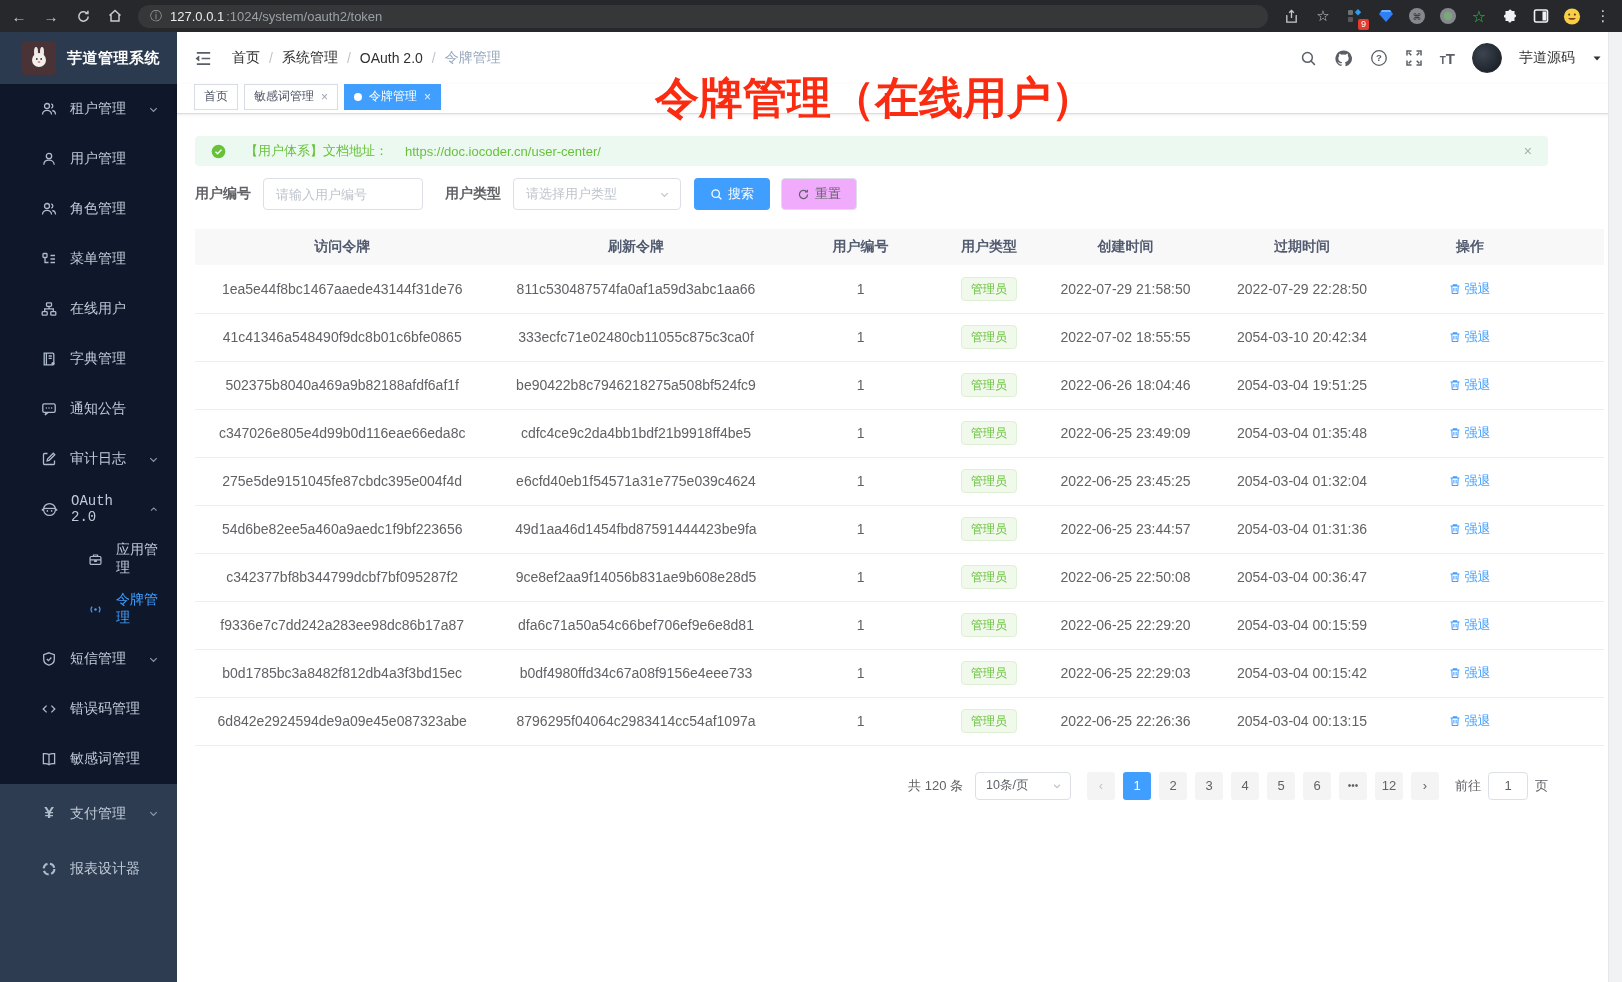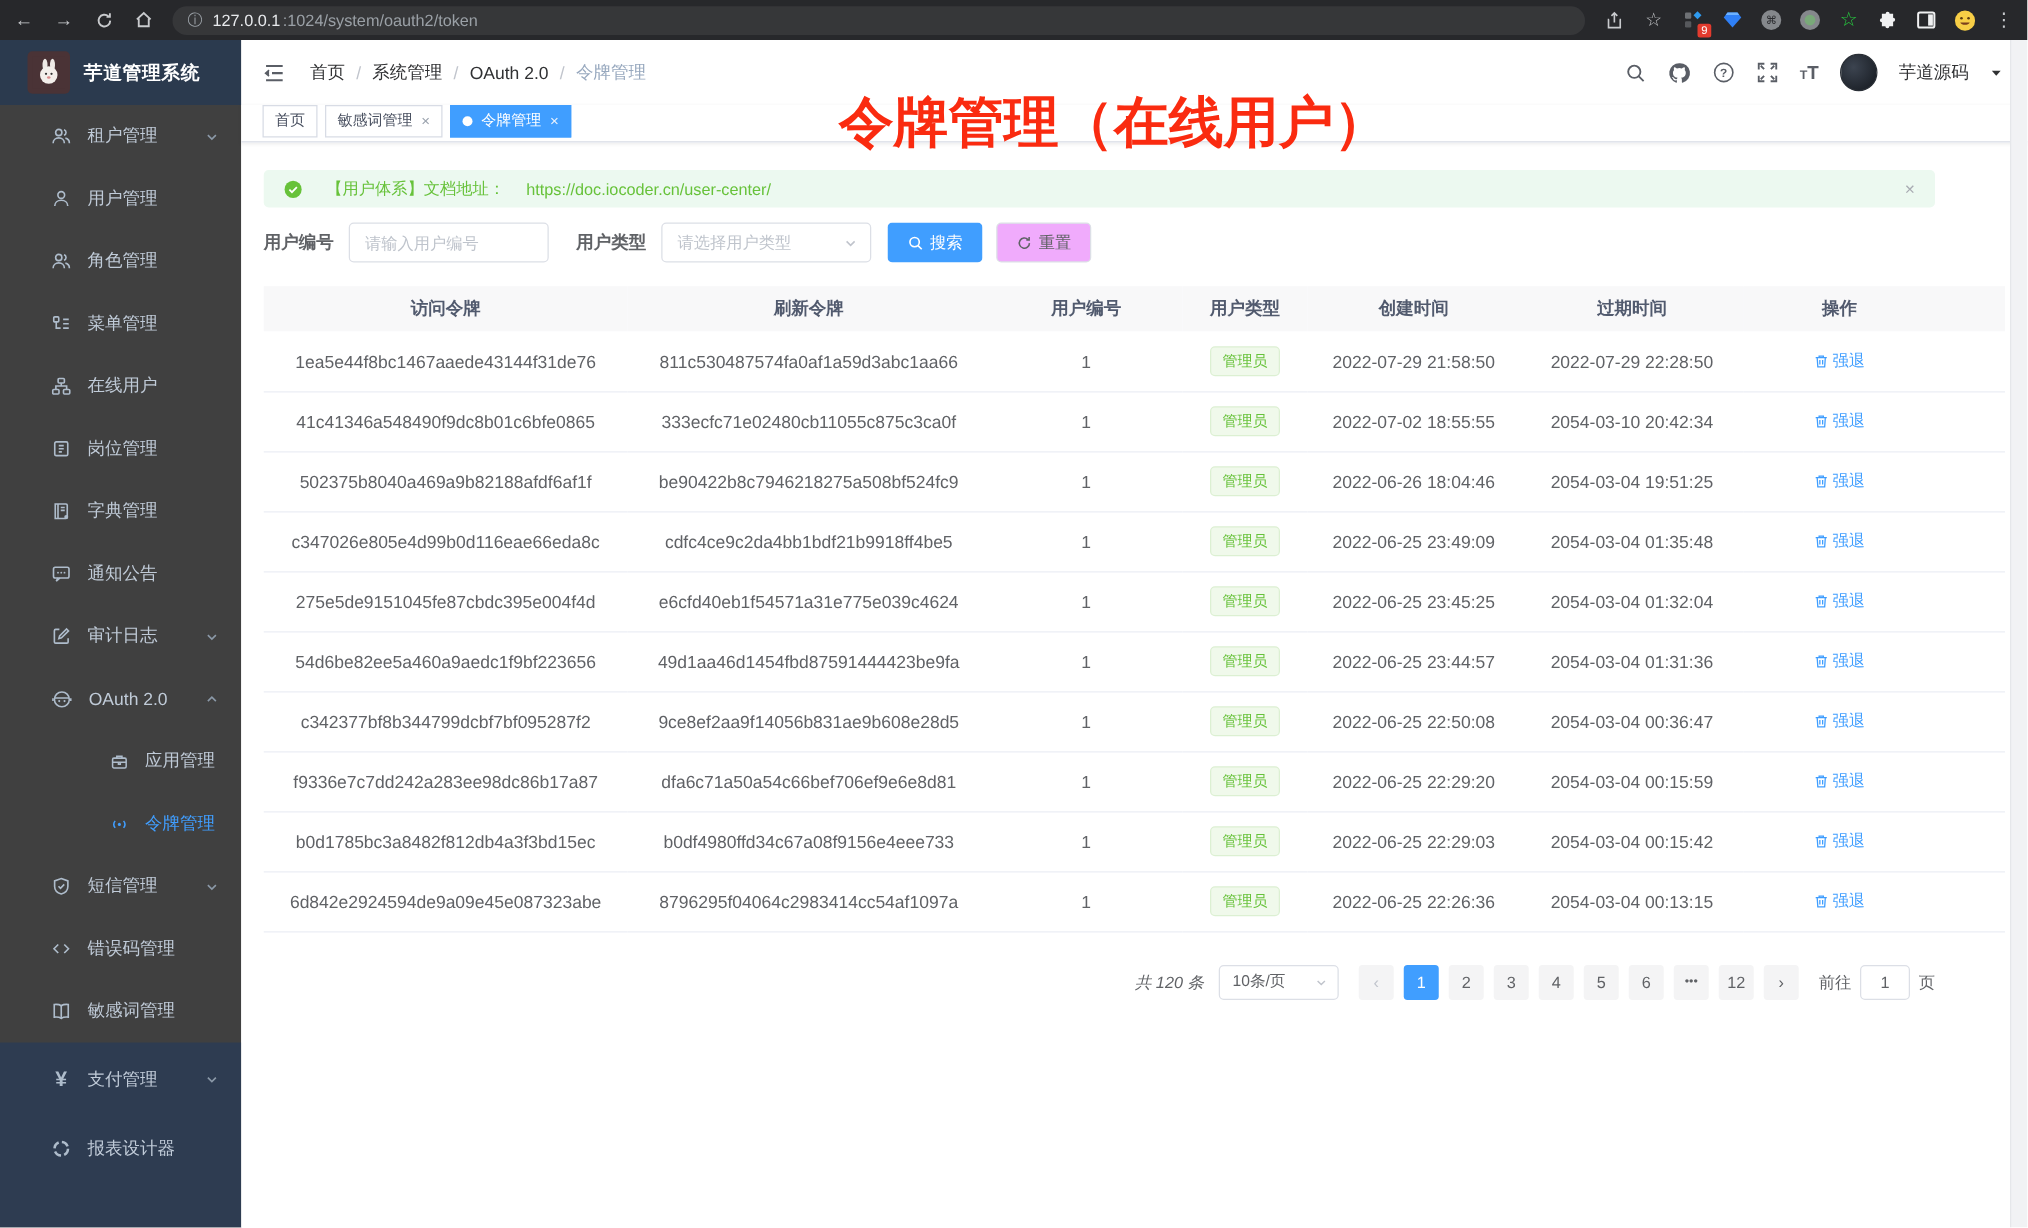--- a/index.html
+++ b/index.html
@@ -14,21 +14,21 @@
   .omni-info { color:#9aa0a6; font-size:12px; }
   .url-host { color:#e8eaed; }
   .url-path { color:#9aa0a6; }
   .ext-cluster { display:flex; align-items:center; gap:13px; }
   .badge9 { position:absolute; right:-5px; bottom:-5px; background:#e33b2e; color:#fff; font-size:9px; line-height:11px; padding:0 3px; border-radius:2px; }
 
   
   .app { display:flex; height:950px; position:relative; }
 
   
-  .sidebar { width:193px; background:#404040; display:flex; flex-direction:column; flex:0 0 auto; }
+  .sidebar { width:177px; background:#0f172a; display:flex; flex-direction:column; flex:0 0 auto;font-family:Liberation Mono, monospace; }
   .logo-row { height:52px; background:#2b3a4e; display:flex; align-items:center; padding:0 0 0 22px; gap:11px; }
   .logo-img { width:34px; height:34px; border-radius:4px; background:#4a3336; display:flex; align-items:center; justify-content:center; overflow:hidden; }
   .logo-title { color:#fff; font-size:15px; font-weight:bold; letter-spacing:.5px; }
   .menu { display:flex; flex-direction:column; }
   .m-item { height:50px; display:flex; align-items:center; padding:0 18px 0 41px; gap:13px; color:#c0cbd8; font-size:14px; cursor:pointer; }
   .m-item .mi { color:#aebccb; flex:0 0 auto; }
   .m-item .chev { margin-left:auto; color:#8b99a8; }
   .m-sub { padding-left:88px; }
   .m-active { color:#409eff; }
   .m-active .mi { color:#409eff; }
@@ -81,21 +81,21 @@
   table { border-collapse:collapse; table-layout:fixed; width:100%; }
   col.c1{width:291px} col.c2{width:290px} col.c3{width:154px} col.c4{width:100px}
   col.c5{width:170px} col.c6{width:179px} col.c7{width:153px} col.c8{width:56px}
   th { height:36px; background:#f8f8f9; color:#515a6e; font-size:14px; font-weight:bold; text-align:center; }
   td { height:48px; border-bottom:1px solid #ebeef5; color:#606266; font-size:14px; text-align:center; }
   .tag-success { display:inline-block; padding:0 9px; line-height:22px; background:#f0f9eb; border:1px solid #dcf0d2; border-radius:4px; color:#67c23a; font-size:12px; }
   .op-link { color:#409eff; font-size:13px; display:inline-flex; align-items:center; gap:3px; cursor:pointer; }
 
   
   .pager { margin-top:26px; display:flex; align-items:center; justify-content:flex-end; gap:8px; font-size:13px; color:#606266; }
-  .pg-total { margin-right:4px;font-style:italic; }
+  .pg-total { margin-right:4px; }
   .pg-size { width:96px; height:28px; border:1px solid #dcdfe6; border-radius:4px; display:flex; align-items:center; padding:0 8px 0 10px; margin-right:8px; cursor:pointer; }
   .pg-size span { flex:1; font-size:12.5px; color:#606266; }
   .pg-btn { min-width:28px; height:28px; border-radius:3px; background:#f4f4f5; display:inline-flex; align-items:center; justify-content:center; font-size:13px; color:#606266; cursor:pointer; padding:0 4px; }
   .pg-disabled { color:#c0c4cc; }
   .pg-active { background:#409eff; color:#fff; }
   .pg-jump { display:flex; align-items:center; gap:7px; margin-left:8px; }
   .jump-input { width:40px; height:28px; border:1px solid #dcdfe6; border-radius:4px; text-align:center; font-size:13px; color:#606266; font-family:inherit; }
 
   .scroll-track { position:absolute; right:0; top:32px; width:14px; height:950px; background:#f1f2f4; border-left:1px solid #e5e7ea; z-index:9; }
 </style>
@@ -231,27 +231,20 @@
         <svg class="mi" width="16" height="16" viewBox="0 0 16 16" fill="none" stroke="currentColor" stroke-width="1.3">
             <rect x="5.5" y="1.8" width="5" height="3.6" rx=".8"></rect>
             <rect x="1.2" y="10.6" width="5" height="3.6" rx=".8"></rect>
             <rect x="9.8" y="10.6" width="5" height="3.6" rx=".8"></rect>
             <path d="M8 5.4v2.4M3.7 10.6V7.8h8.6v2.8"></path>
           </svg>
         <span class="ml">在线用户</span>
       </div>
       <div class="m-item">
         <svg class="mi" width="16" height="16" viewBox="0 0 16 16" fill="none" stroke="currentColor" stroke-width="1.3">
-            <rect x="2.8" y="2.5" width="10.4" height="11" rx="1.2"></rect>
-            <path d="M6 5.5h4M6 8h4M6 10.5h2.5"></path>
-          </svg>
-        <span class="ml">岗位管理</span>
-      </div>
-      <div class="m-item">
-        <svg class="mi" width="16" height="16" viewBox="0 0 16 16" fill="none" stroke="currentColor" stroke-width="1.3">
             <path d="M3.2 2.2h8.6a1 1 0 0 1 1 1v9.6a1 1 0 0 1-1 1H3.2z"></path>
             <path d="M5.4 2.2v11.6M7.6 5h3.2M7.6 7.3h3.2"></path>
             <circle cx="12" cy="12.6" r="1.6" fill="currentColor" stroke="none"></circle>
           </svg>
         <span class="ml">字典管理</span>
       </div>
       <div class="m-item">
         <svg class="mi" width="16" height="16" viewBox="0 0 16 16" fill="none" stroke="currentColor" stroke-width="1.3">
             <rect x="1.8" y="2.8" width="12.4" height="8.6" rx="1.4"></rect>
             <path d="M5.4 11.4L4 14l3-2.6"></path>

